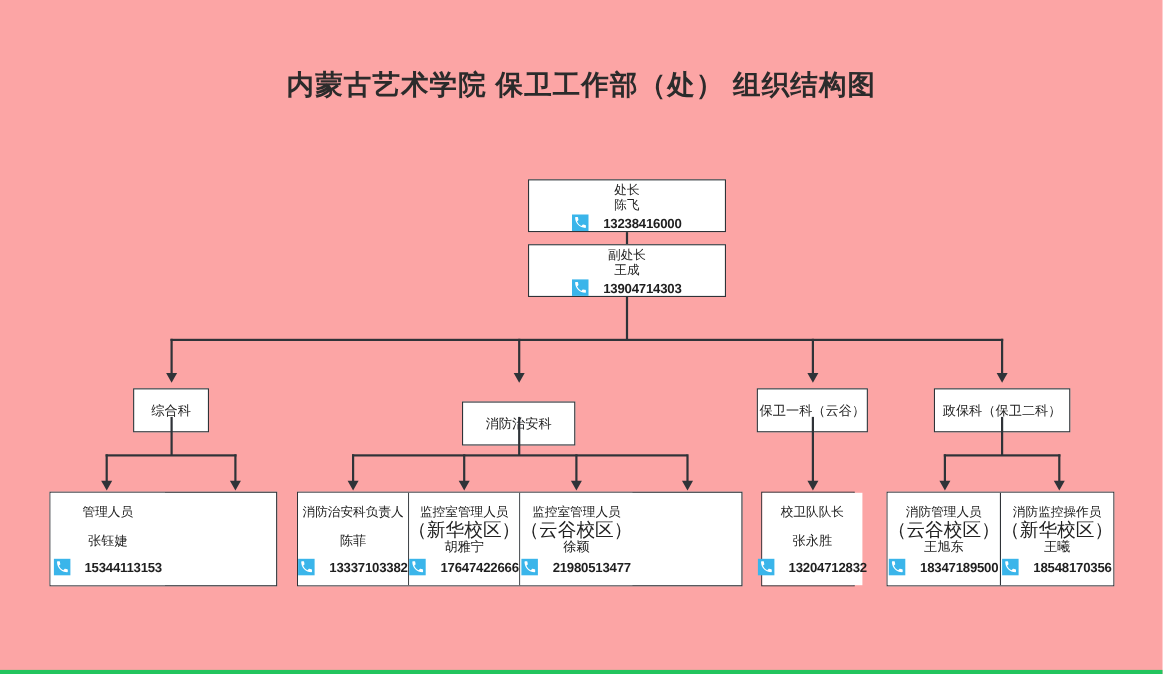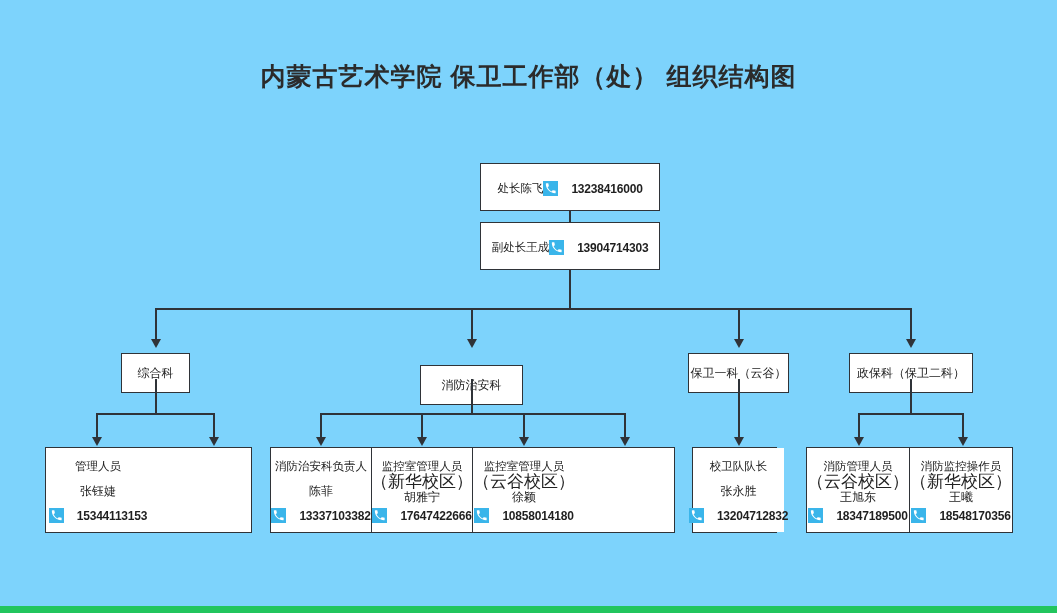--- a/index.html
+++ b/index.html
@@ -8,22 +8,22 @@
     padding: 0;
     background: #ffffff;
   }
   body {
     font-family: "Liberation Sans", "DejaVu Sans", sans-serif;
   }
   #page {
     position: relative;
     width: 1057px;
     height: 613px;
-    background: #7dd3fc;
-    border-bottom: 7px solid #22c55e;
+    background: #fca5a5;
+    border-bottom: 4px solid #22c55e;
     box-sizing: border-box;
     overflow: hidden;
   }
 
   
   #chart-title {
     position: absolute;
     left: 0;
     top: 60px;
     width: 1057px;
@@ -35,21 +35,21 @@
     white-space: nowrap;
   }
 
   
   .node {
     position: absolute;
     box-sizing: border-box;
     background: #ffffff;
     border: 1px solid #2f3338;
     display: flex;
-    flex-direction: row;
+    flex-direction: column;
     align-items: center;
     justify-content: center;
     color: #222222;
   }
 
   
   .exec {
     width: 180px;
     height: 48px;
     left: 480px;
@@ -291,21 +291,21 @@
     <div class="leaf" style="width:102px;">
       <div class="role">监控室管理人员</div>
       <div class="sub">（云谷校区）</div>
       <div class="person">徐颖</div>
       <div class="phone-line">
         <span class="phone-icon">
           <svg width="11" height="11" viewBox="0 0 24 24" aria-hidden="true">
               <path fill="#ffffff" d="M6.6 10.8c1.8 3.5 4.1 5.8 7.6 7.6l2.5-2.5c.3-.3.8-.4 1.2-.3 1.3.4 2.7.7 4.1.7.7 0 1.2.5 1.2 1.2V21c0 .7-.5 1.2-1.2 1.2C10.9 22.2 1.8 13.1 1.8 1.8 1.8 1.1 2.3.6 3 .6h3.5c.7 0 1.2.5 1.2 1.2 0 1.4.2 2.8.7 4.1.1.4 0 .9-.3 1.2l-2.5 2.5z"></path>
             </svg>
         </span>
-        <span class="phone-num">10858014180</span>
+        <span class="phone-num">21980513477</span>
       </div>
     </div>
   </div>
 
   <div class="vline" style="left:738px; top:379px; height:59px;"></div>
   <div class="arrow" style="left:734px; top:437px;"></div>
 
   <div class="leaf-group" style="left:692px; width:85px;">
     <div class="leaf" style="width:91px;">
       <div class="role">校卫队队长</div>

